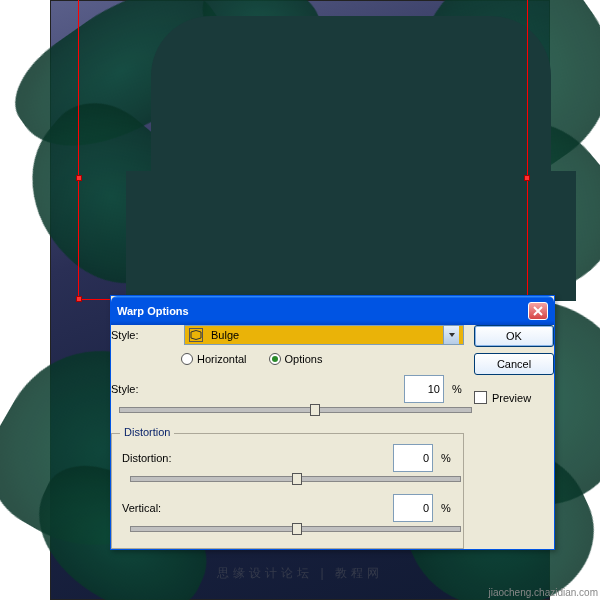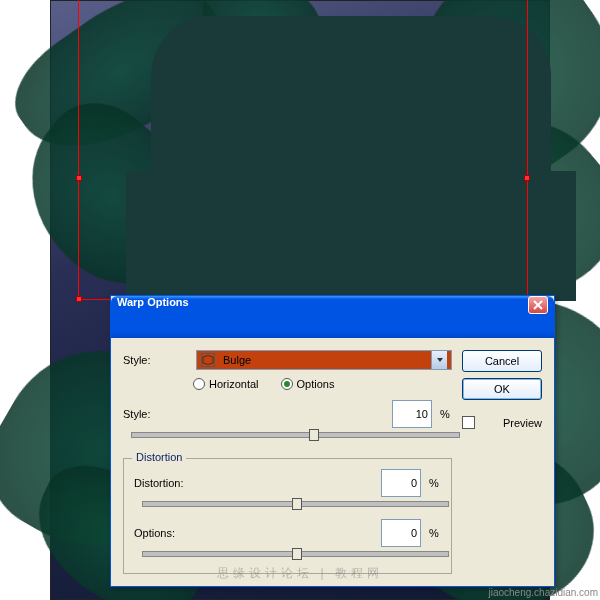--- a/index.html
+++ b/index.html
@@ -44,44 +44,43 @@
 }
 
 
 .dialog {
   position: absolute; left: 110px; top: 295px; width: 445px;
   background: #ece9d8;
   border: 1px solid #0054e3;
   box-shadow: 2px 2px 5px rgba(0,0,0,0.3);
 }
 .titlebar {
-  height: 42px;
+  height: 29px;
   background: linear-gradient(180deg, #3a95ff 0%, #0054e3 8%, #0054e3 85%, #0046c8 100%);
   color: #fff; font-weight: bold; font-size: 12px;
-  display: flex; padding: 0 6px;
+  display: flex; align-items: center; padding: 0 6px;
   border-radius: 6px 6px 0 0;
   justify-content: space-between;
 }
 .titlebar-buttons { display: flex; gap: 2px; }
 .tb-btn {
   width: 20px; height: 18px; background: linear-gradient(180deg,#f5a4a4,#d64545);
   border: 1px solid #fff; border-radius: 3px;
   display: flex; align-items: center; justify-content: center; color: #fff; font-weight: bold;
 }
 .dialog-body {
-  padding: 12px;
   display: flex; gap: 10px;
 }
 .left-col { flex: 1; }
 .right-col { width: 80px; display: flex; flex-direction: column; gap: 6px; align-items: stretch; }
 
 .row { display: flex; align-items: center; gap: 8px; margin-bottom: 8px; }
 .label { width: 65px; text-align: left; }
 .select {
-  flex: 1; height: 20px; background: #c2410c; border: 1px solid #7f9db9;
+  flex: 1; height: 20px; background: #eab308; border: 1px solid #7f9db9;
   display: flex; align-items: center; padding: 0 4px; justify-content: space-between;
 }
 .select .icon { width: 14px; height: 14px; border: 1px solid #555; display: flex; align-items: center; justify-content: center; margin-right: 4px; }
 .select .dd { width: 16px; height: 18px; background: linear-gradient(#e6f0fa,#b5cce6); border-left: 1px solid #7f9db9; display: flex; align-items: center; justify-content: center; }
 
 .radio-row { display: flex; align-items: flex-start; gap: 22px; padding-left: 70px; margin-bottom: 10px; }
 .radio { display: flex; align-items: center; gap: 4px; }
 .radio .r {
   width: 12px; height: 12px; border: 1px solid #555; border-radius: 50%; background: #fff;
   display: flex; align-items: center; justify-content: center;
@@ -100,21 +99,21 @@
 .groupbox .legend {
   position: absolute; top: -8px; left: 8px; background: #ece9d8; padding: 0 4px; color: #0a246a;
 }
 
 .btn {
   height: 22px; background: linear-gradient(#fff,#e3eefc);
   border: 1px solid #003c74; border-radius: 3px;
   display: flex; align-items: center; justify-content: center;
 }
 .btn.primary { box-shadow: 0 0 0 1px #88b4e8 inset; }
-.checkbox { display: flex; align-items: center; gap: 5px; margin-top: 10px; justify-content: space-between; }
+.checkbox { display: flex; align-items: center; gap: 5px; margin-top: 10px; justify-content: flex-start; }
 .checkbox .cb { width: 13px; height: 13px; border: 1px solid #555; background: #fff; }
 
 svg.chev { width: 8px; height: 8px; }
 svg.bulgeicon { width: 12px; height: 10px; }
 
 .watermark {
   position: absolute; right: 2px; bottom: 2px; color: #888; font-size: 10px;
 }
 .watermark2 {
   position: absolute; left: 50%; bottom: 18px; transform: translateX(-50%);
@@ -211,38 +210,38 @@
           <div class="label">Distortion:</div>
           <div style="flex:1"></div>
           <input class="numbox" value="0" style="">
           <div class="pct">%</div>
         </div>
         <div class="slider">
           <div class="thumb" style="left:49%"></div>
         </div>
 
         <div class="slider-row">
-          <div class="label">Options:</div>
+          <div class="label">Vertical:</div>
           <div style="flex:1"></div>
           <input class="numbox" value="0" style="">
           <div class="pct">%</div>
         </div>
         <div class="slider">
           <div class="thumb" style="left:49%"></div>
         </div>
       </div>
 
     </div>
 
     <div class="right-col">
+      <div class="btn primary">
+        <span>OK</span>
+      </div>
       <div class="btn">
         <span>Cancel</span>
-      </div>
-      <div class="btn primary">
-        <span>OK</span>
       </div>
       <div class="checkbox">
         <span class="cb"></span>
         <span>Preview</span>
       </div>
     </div>
   </div>
 </div>
 
 <div class="watermark2">思缘设计论坛 | 教程网</div>

